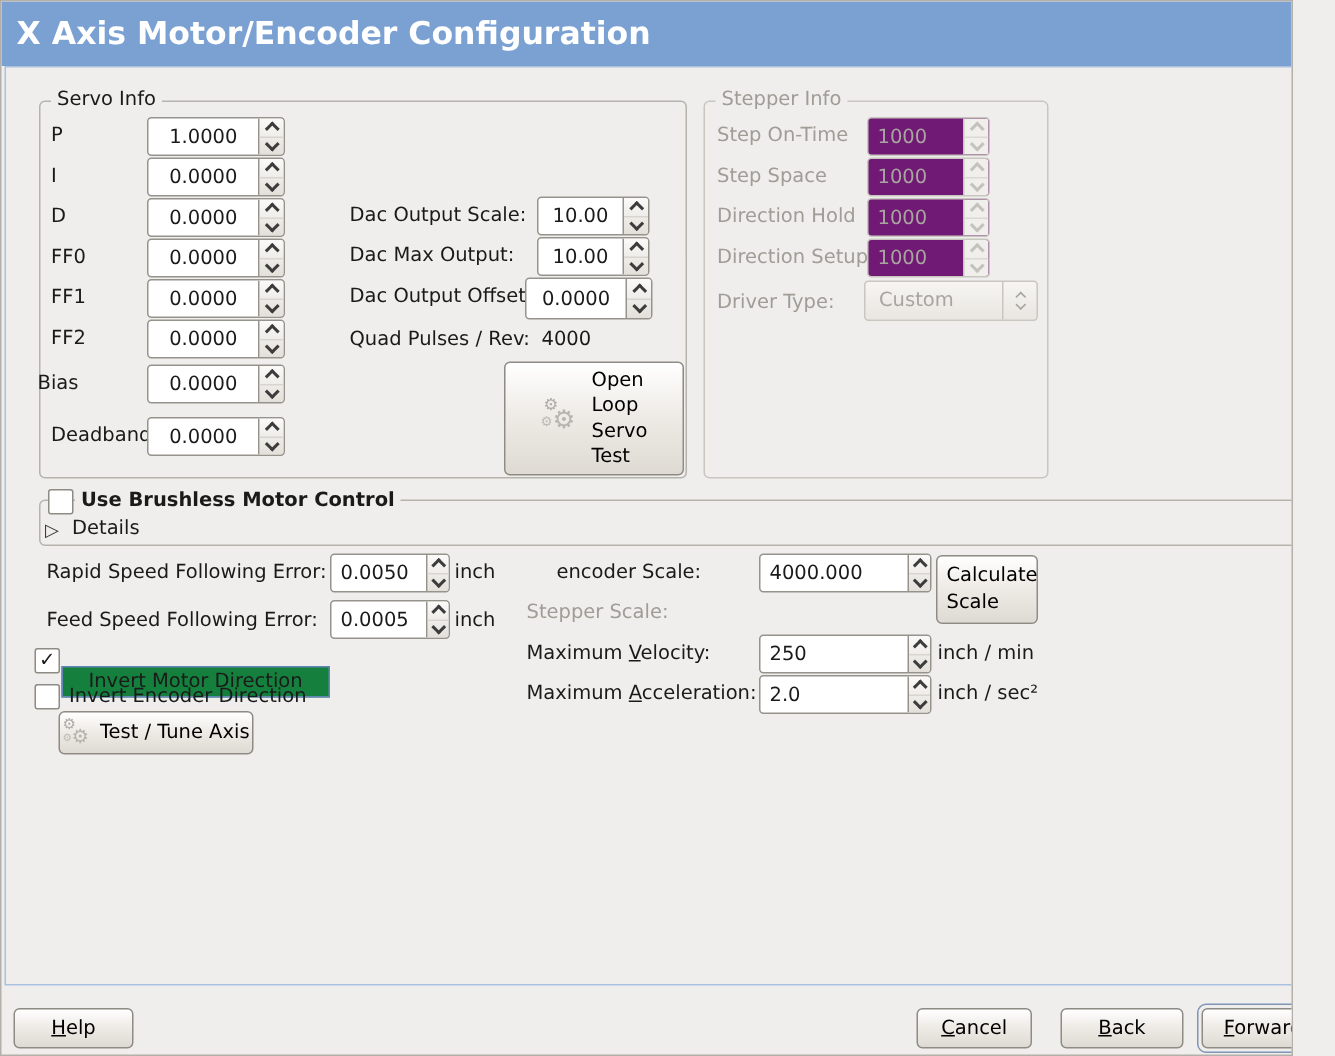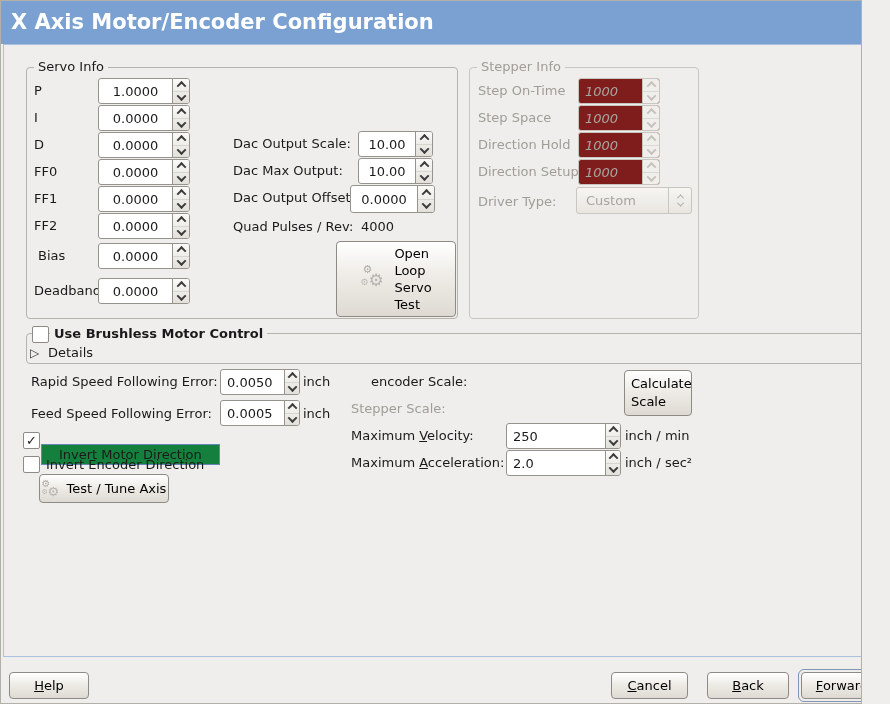--- a/index.html
+++ b/index.html
@@ -18,21 +18,21 @@
   .spin{position:absolute;height:26px;display:flex;background:#ffffff;border:1px solid #96938c;border-radius:3px;box-sizing:border-box;overflow:hidden;}
   .spin .val{flex:1;display:flex;align-items:center;padding:0 6px;white-space:nowrap;}
   .spin.center .val{justify-content:center;padding:0 2px;}
   .spin .btns{width:16px;border-left:1px solid #96938c;display:flex;flex-direction:column;background:linear-gradient(180deg,#fbfaf8,#e3e0da);}
   .spin.narrow .btns{width:14px;}
   .spin .b{flex:1;display:flex;align-items:center;justify-content:center;}
   .spin .b.up{border-bottom:1px solid #d8d5cf;}
   .chv{width:5px;height:5px;border-style:solid;border-color:#3c3c3c;border-width:2px 0 0 2px;}
   .chv.u{transform:rotate(45deg) translate(1px,1px);}
   .chv.d{transform:rotate(-135deg) translate(1px,1px);}
-  .spin.dis{background:#7f1d1d;border-color:#c9c6bf;font-style:italic;}
+  .spin.dis{background:#701a75;border-color:#c9c6bf;}
   .spin.dis .val{color:#a8a5a0;}
   .spin.dis .btns{border-left-color:#c9c6bf;background:#f0efec;}
   .spin.dis .chv{border-color:#c5c2bc;}
   .spin.dis .b.up{border-bottom-color:#dcd9d3;}
   .btn{position:absolute;display:flex;align-items:center;justify-content:center;
        background:linear-gradient(180deg,#ffffff,#efece7 45%,#dedad3);border:1px solid #8e8b84;border-radius:4px;
        box-sizing:border-box;color:#000;}
   .cb{position:absolute;width:15px;height:15px;background:#ffffff;border:1px solid #8e8b84;border-radius:2px;
       display:flex;align-items:center;justify-content:center;font-size:13px;font-weight:bold;line-height:1;box-sizing:content-box;}
   .combo{position:absolute;height:27px;display:flex;background:linear-gradient(180deg,#f6f5f2,#e9e6e1);
@@ -59,21 +59,21 @@
   <div class="frame" style="left:25px;top:66px;width:432px;height:252px;">
     <div class="legend">Servo Info</div>
   </div>
 
   <div class="lbl" style="left:33px;top:82px;">P</div>
   <div class="lbl" style="left:33px;top:109px;">I</div>
   <div class="lbl" style="left:33px;top:136px;">D</div>
   <div class="lbl" style="left:33px;top:163px;">FF0</div>
   <div class="lbl" style="left:33px;top:190px;">FF1</div>
   <div class="lbl" style="left:33px;top:217px;">FF2</div>
-  <div class="lbl" style="left:37px;top:247px;">Bias</div>
+  <div class="lbl" style="left:24px;top:247px;">Bias</div>
   <div class="lbl" style="left:33px;top:282px;">Deadband</div>
 
   <div class="spin center" style="left:97px;top:77px;width:92px;">
     <div class="val">1.0000</div>
     <div class="btns">
         <div class="b up">
           <i class="chv u"></i>
         </div>
         <div class="b">
           <i class="chv d"></i>
@@ -305,20 +305,31 @@
           <i class="chv u"></i>
         </div>
         <div class="b">
           <i class="chv d"></i>
         </div>
       </div>
   </div>
   <div class="lbl" style="left:302px;top:405px;">inch</div>
 
   <div class="lbl" style="left:350px;top:373px;margin-left:20px;">encoder Scale:</div>
+  <div class="spin narrow" style="left:505px;top:368px;width:115px;">
+    <div class="val">4000.000</div>
+    <div class="btns">
+        <div class="b up">
+          <i class="chv u"></i>
+        </div>
+        <div class="b">
+          <i class="chv d"></i>
+        </div>
+      </div>
+  </div>
   <div class="btn" style="left:623px;top:369px;width:68px;height:46px;justify-content:flex-start;padding:0 6px;text-align:left;line-height:18px;">Calculate Scale</div>
 
   <div class="lbl dis" style="left:350px;top:400px;">Stepper Scale:</div>
 
   <div class="lbl" style="left:350px;top:427px;"><span>Maximum </span><span class="mn">V</span><span>elocity:</span></div>
   <div class="spin narrow" style="left:505px;top:422px;width:115px;">
     <div class="val">250</div>
     <div class="btns">
         <div class="b up">
           <i class="chv u"></i>

